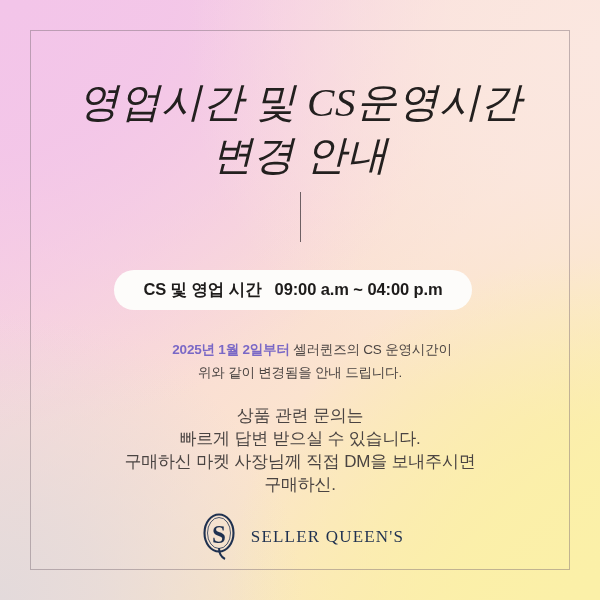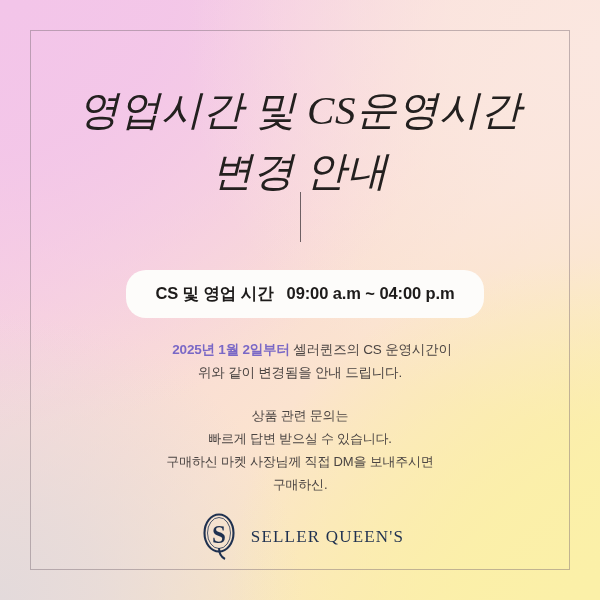--- a/index.html
+++ b/index.html
@@ -47,39 +47,38 @@
     text-align: center;
   }
   .title-line {
     font-family: "Liberation Serif", serif;
     font-style: italic;
     font-size: 41px;
     line-height: 53px;
     color: #23201f;
     letter-spacing: 0.5px;
     white-space: nowrap;
-    margin-top: 8px;
   }
 
   .divider {
     position: absolute;
     left: 50%;
     top: 192px;
     width: 1px;
     height: 50px;
     margin-left: -0.5px;
     background: #6d5f63;
   }
 
   .pill {
     position: absolute;
-    left: 126px;
+    left: 114px;
     top: 270px;
     width: 358px;
-    height: 48px;
+    height: 40px;
     border-radius: 20px;
     background: #fdfcfa;
     display: flex;
     align-items: center;
     justify-content: center;
     box-sizing: border-box;
     text-align: center;
   }
   .pill-text {
     font-size: 16.5px;
@@ -113,21 +112,21 @@
   }
 
   .message {
     position: absolute;
     left: 0;
     right: 0;
     top: 404px;
     text-align: center;
   }
   .message-line {
-    font-size: 13px;
+    font-size: 17px;
     line-height: 23px;
     color: #4a4442;
     letter-spacing: -0.2px;
   }
 
   .logo {
     position: absolute;
     left: 0;
     right: 0;
     bottom: 38px;

